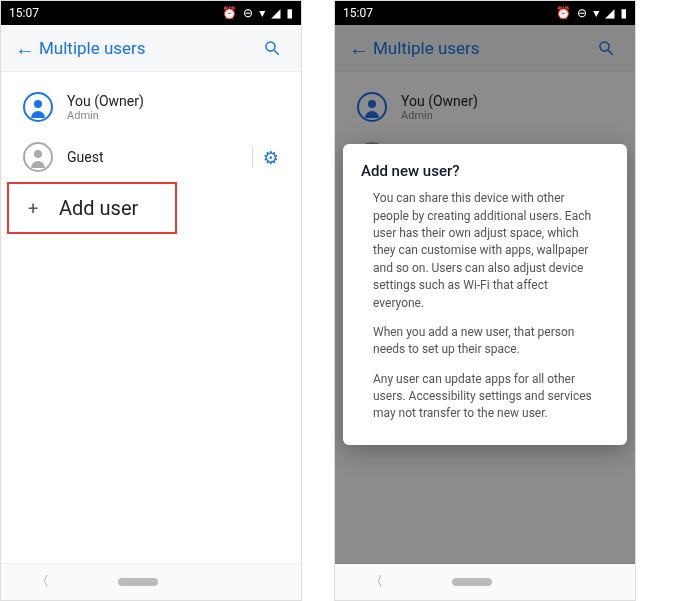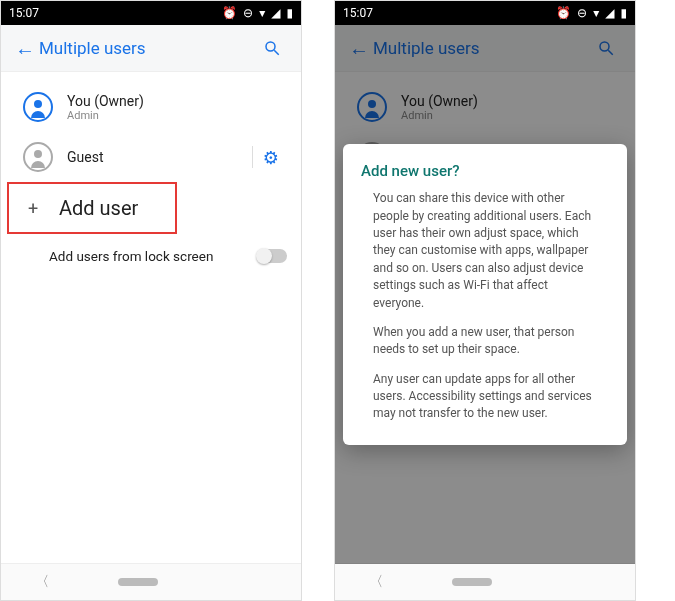--- a/index.html
+++ b/index.html
@@ -30,21 +30,21 @@
 .adduser .lbl{font-size:20px;color:#222}
 .lockrow{display:flex;align-items:center;padding:14px 14px 14px 48px}
 .lockrow .lbl{flex:1;font-size:13.5px;color:#222}
 .switch{width:30px;height:14px;background:#ccc;border-radius:8px;position:relative}
 .switch .knob{width:16px;height:16px;background:#f1f1f1;border-radius:50%;position:absolute;top:-1px;left:-1px;box-shadow:0 1px 2px rgba(0,0,0,.3)}
 .navbar{height:36px;background:#fafafa;border-top:1px solid #eee;display:flex;align-items:center;justify-content:space-around}
 .nav-back{color:#888;font-size:14px}
 .nav-pill{width:40px;height:8px;background:#bbb;border-radius:5px}
 .scrim{position:absolute;inset:0;background:rgba(0,0,0,.45);display:flex;align-items:center;justify-content:center}
 .dialog{width:248px;background:#fff;border-radius:6px;padding:18px 18px 10px;box-shadow:0 6px 24px rgba(0,0,0,.3)}
-.dialog h3{margin:0 0 10px;font-size:15px;font-weight:500;color:#0f766e}
+.dialog h3{margin:0 0 10px;font-size:15px;font-weight:500;color:#0f172a}
 .dialog p{margin:0 12px 12px;font-size:12px;line-height:1.45;color:#555}
 .dialog .actions{display:flex;justify-content:flex-end;gap:12px;align-items:center}
 .dialog .btn{font-size:13px;font-weight:500;color:#1a73e8;padding:6px 8px;letter-spacing:.3px}
 .dialog .btn.ok{border:2px solid #e53935;border-radius:2px}
 svg{display:block}
 </style>
 </head>
 <body>
 
 <div class="stage">
@@ -88,26 +88,20 @@
             <div class="body"></div>
           </div>
       <div class="txt">
         <div class="name">Guest</div>
       </div>
       <div class="gear">⚙</div>
     </div>
     <div class="adduser">
       <div class="plus">+</div>
       <div class="lbl">Add user</div>
-    </div>
-    <div class="lockrow">
-      <div class="lbl">Add users from lock screen</div>
-      <div class="switch">
-            <div class="knob"></div>
-          </div>
     </div>
   </div>
   <div class="navbar">
     <div class="nav-back">〈</div>
     <div class="nav-pill"></div>
     <div style="width:40px"></div>
   </div>
 </div>
 
 <div class="phone right">

